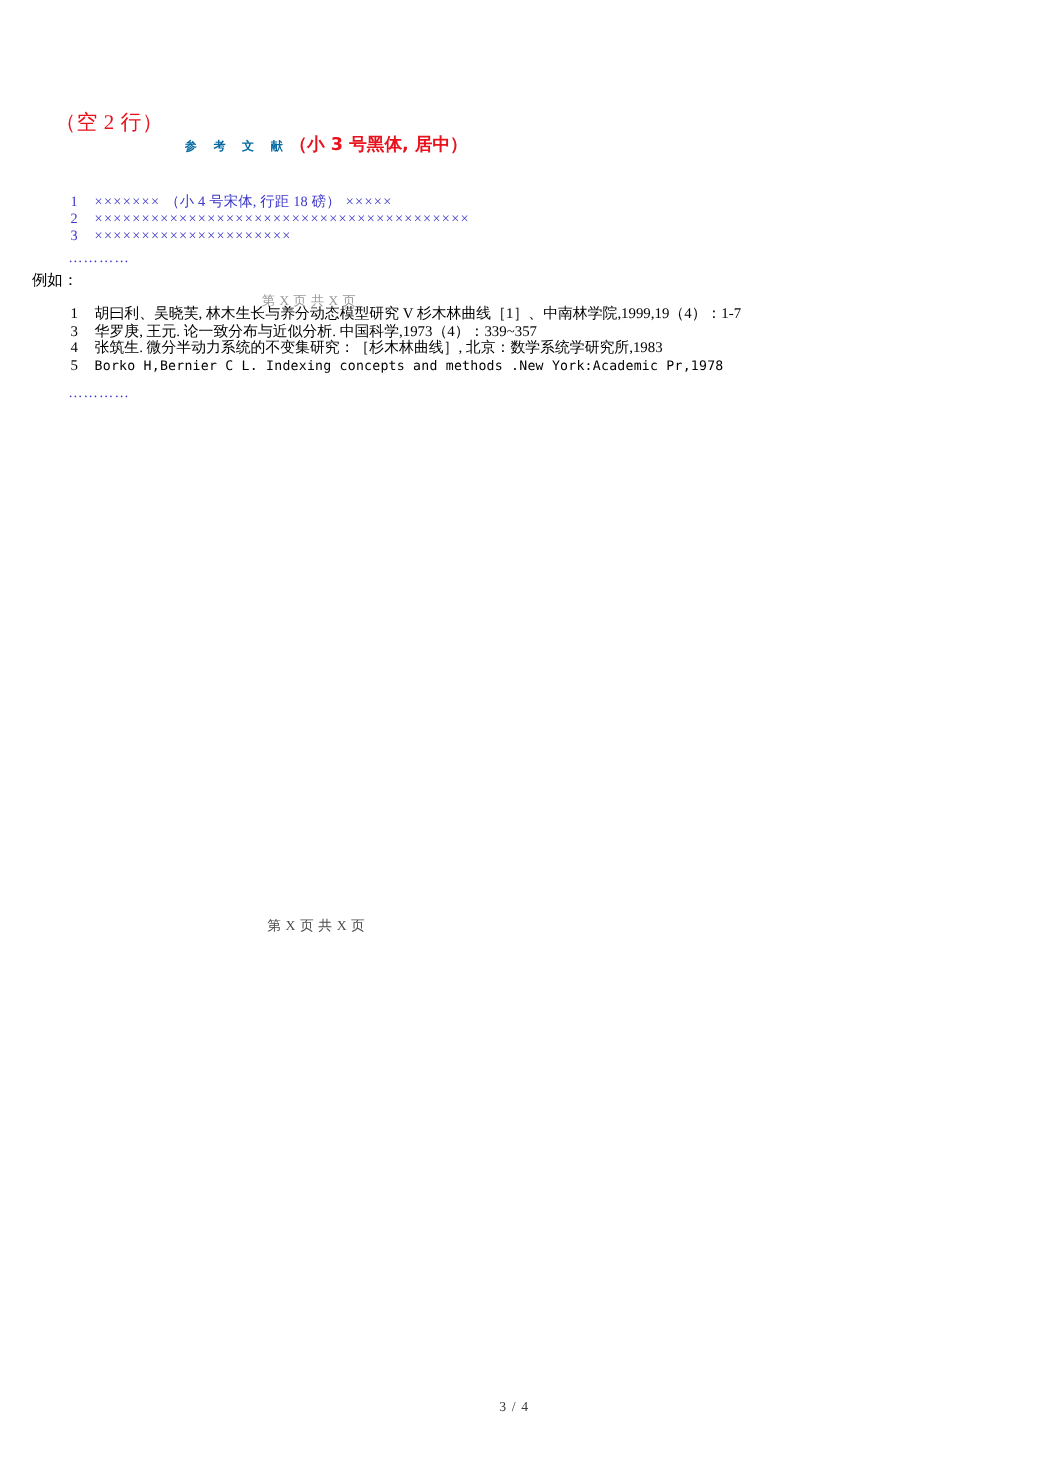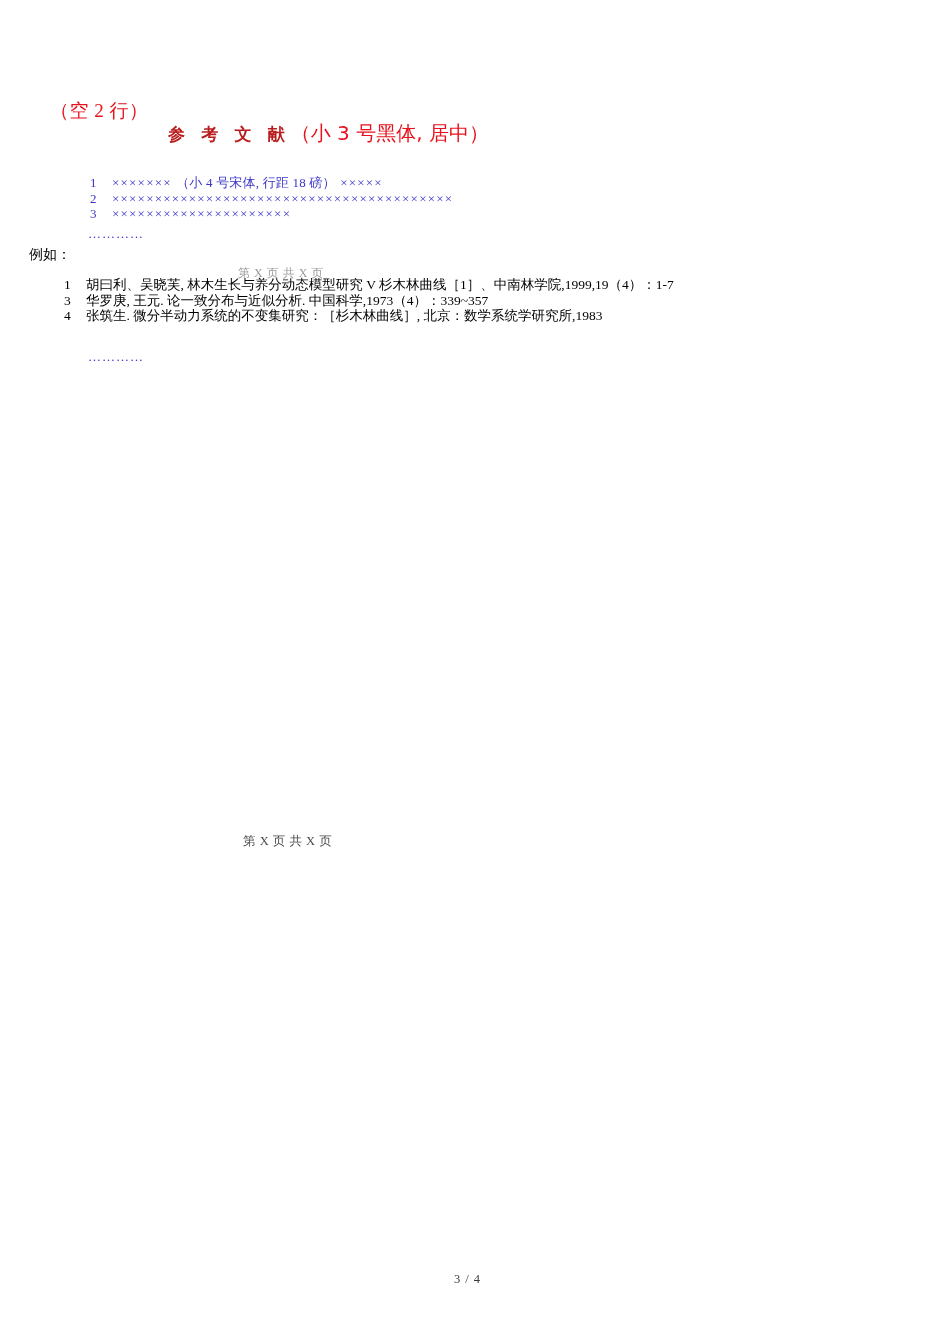--- a/index.html
+++ b/index.html
@@ -14,21 +14,21 @@
     font-family: "Liberation Serif", "DejaVu Serif", serif;
     color: #000000;
     overflow: hidden;
   }
   .page {
     position: absolute;
     inset: 0;
   }
   
   .red   { color: #e8111c; }
-  .blue  { color: #3b36c8; margin-left: 26px; }
+  .blue  { color: #3b36c8; }
   .black { color: #000000; }
 
   
   #empty-lines-note {
     position: absolute;
     left: 50px;
     top: 98px;
     font-size: 19px;
     letter-spacing: 0.5px;
     white-space: nowrap;
@@ -37,30 +37,30 @@
   
   #references-heading {
     position: absolute;
     left: 168px;
     top: 121px;
     font-size: 17px;
     white-space: nowrap;
     line-height: 1.2;
   }
   #references-heading .title-cn {
-    font-family: Liberation Serif, serif;
+    font-family: Liberation Sans, sans-serif;
     font-weight: bold;
     letter-spacing: 6px;
-    color: #b91c1c;
-    font-size: 17px;
+    color: #0369a1;
+    font-size: 11px;
   }
   #references-heading .annot {
     font-family: "DejaVu Sans", "Liberation Sans", sans-serif;
-    font-weight: normal;
-    font-size: 20px;
+    font-weight: bold;
+    font-size: 16px;
     letter-spacing: 0px;
   }
 
   
   #placeholder-list {
     position: absolute;
     left: 64px;
     top: 175px;
     font-size: 13px;
     line-height: 15.5px;
@@ -225,20 +225,23 @@
   <div id="example-list" class="black">
     <span class="ex-row">
       <span class="num">1</span><span>胡曰利、吴晓芙, 林木生长与养分动态模型研究 V 杉木林曲线［1］、中南林学院,1999,19（4）：1-7</span>
     </span>
     <span class="ex-row">
       <span class="num">3</span><span>华罗庚, 王元. 论一致分布与近似分析. 中国科学,1973（4）：339~357</span>
     </span>
     <span class="ex-row">
       <span class="num">4</span><span>张筑生. 微分半动力系统的不变集研究：［杉木林曲线］, 北京：数学系统学研究所,1983</span>
     </span>
+    <span class="ex-row">
+      <span class="num">5</span><span class="mono">Borko H,Bernier C L. Indexing concepts and methods .New York:Academic Pr,1978</span>
+    </span>
   </div>
 
   <div id="example-ellipsis" class="blue">…………</div>
 
   <div class="page-marker-faint">第 X 页 共 X 页</div>
 
   <div id="page-marker-mid">第 X 页 共 X 页</div>
 
 
 

